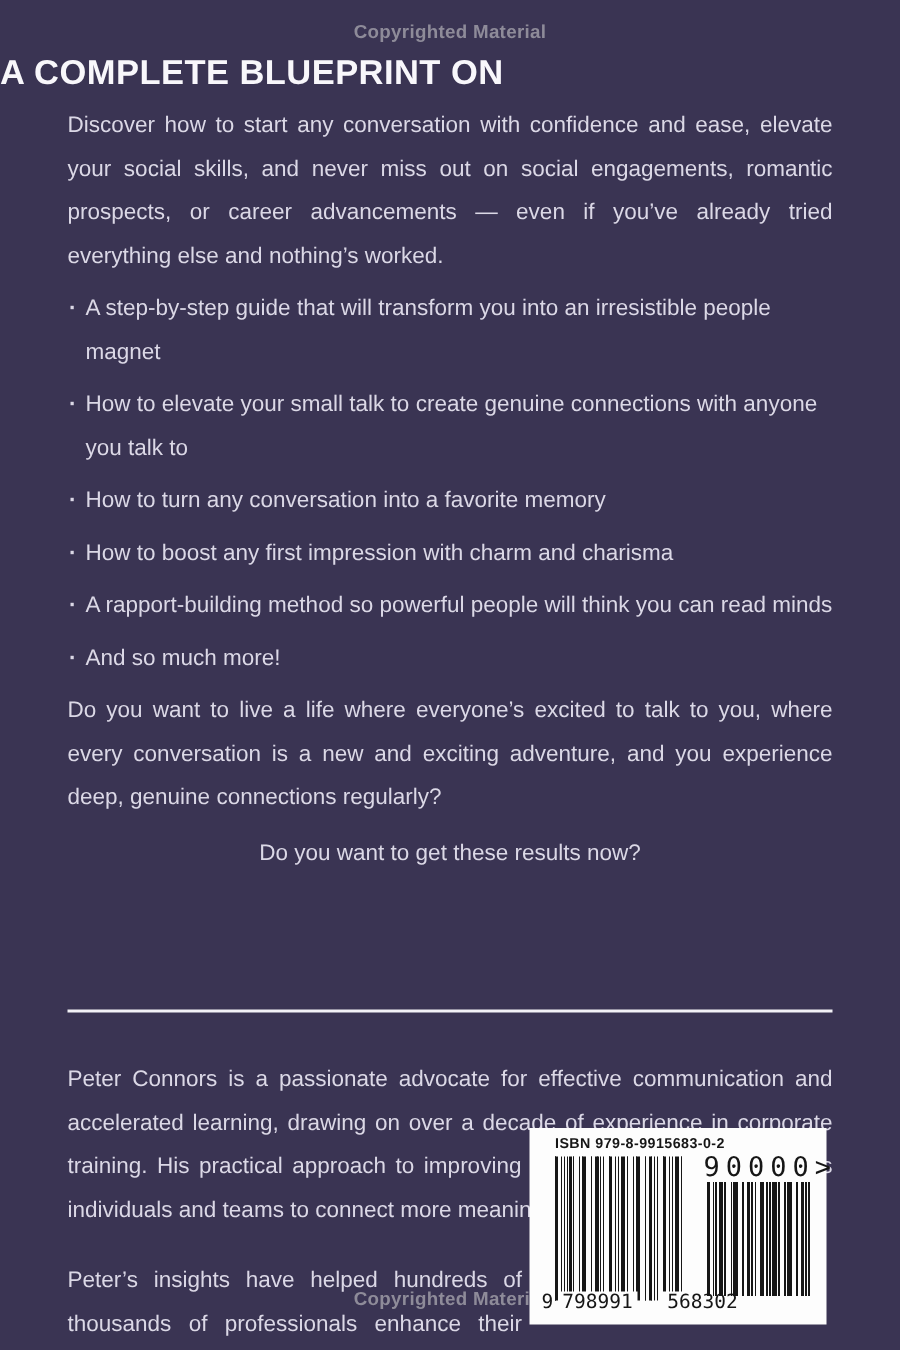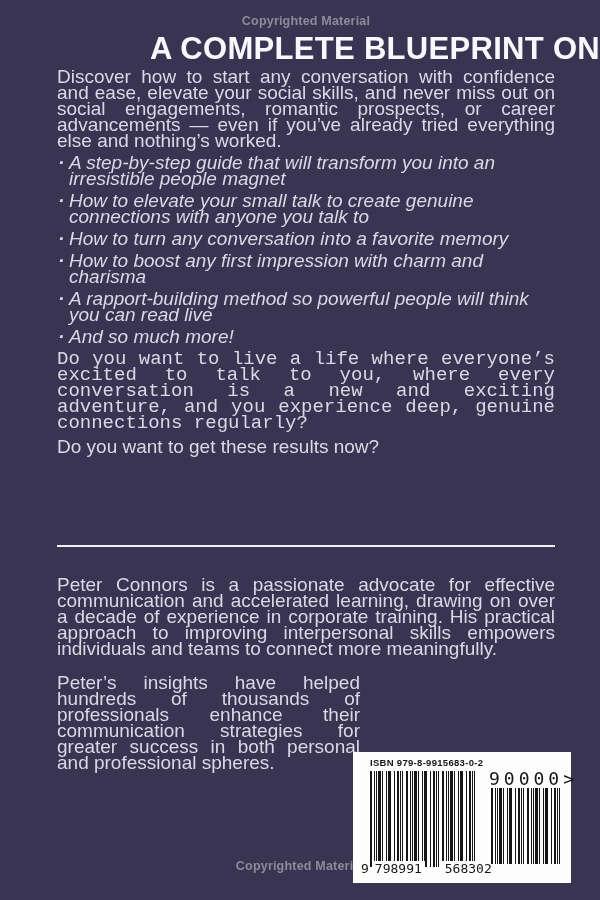--- a/index.html
+++ b/index.html
@@ -12,70 +12,70 @@
     --barcode-ink:#161616;
   }
   *{margin:0;padding:0;box-sizing:border-box;}
   html,body{width:600px;height:900px;}
   body{
     background:var(--background);
     font-family:"Liberation Sans", sans-serif;
     color:var(--body-text);
     overflow:hidden;
   }
-  .cover{position:relative;width:600px;height:900px;background:var(--background);padding-left:12px;}
+  .cover{position:relative;width:600px;height:900px;background:var(--background);}
   .copyright{
     color:var(--muted-text);
     font-size:12.5px;
     font-weight:700;
     letter-spacing:.2px;
     text-align:center;
   }
   .copyright-top{padding-top:14px;}
   .copyright-bottom{position:absolute;top:859px;left:0;width:100%;z-index:1;}
   .title{
     margin-top:5px;
-    text-align:right;
+    text-align:left;
     color:var(--title-text);
-    font-size:31px;
+    font-size:23px;
     font-weight:800;
     letter-spacing:.3px;
     line-height:31px;
   }
   .title span{display:block;}
-  .content{margin:0 45px;font-size:19px;line-height:16px;}
+  .content{margin:0 45px;font-size:15px;line-height:29px;}
   .j{text-align:justify;}
   .intro{margin-top:5px;}
   .discover-heading{margin-top:7px;}
-  ul.bullets{list-style:none;margin-top:6px;font-style:italic;}
+  ul.bullets{list-style:none;margin-top:6px;}
   ul.bullets li{
     position:relative;
     padding-left:12px;
     margin-bottom:6px;
   }
   ul.bullets li::before{
     content:"\00B7";
     position:absolute;
     left:1px;top:0;
     font-weight:700;
   }
-  .closing{margin-top:6px;font-family:Liberation Mono, monospace;}
-  .cta{margin-top:8px;text-align:left;}
+  .closing{margin-top:6px;}
+  .cta{margin-top:8px;text-align:center;}
   hr.divider{
     border:none;
     border-top:2px solid var(--divider);
     margin:90px 45px 0 45px;
   }
   .bio-1{margin-top:30px;}
   .bio-2{margin-top:18px;width:303px;}
   
   .barcode-box{
     position:absolute;
     left:353px;top:752px;
-    width:218px;height:131px;
+    width:198px;height:131px;
     background:var(--barcode-bg);
     z-index:2;
     padding:5px 8px 6px 8px;
   }
   .isbn-label{
     font-family:"Liberation Sans", sans-serif;
     font-size:9.5px;
     font-weight:700;
     color:var(--barcode-ink);
     letter-spacing:.3px;
@@ -125,21 +125,21 @@
   <div class="content">
 
     <p class="intro j">Discover how to start any conversation with confidence and ease, elevate your social skills, and never miss out on social engagements, romantic prospects, or career advancements — even if you’ve already tried everything else and nothing’s worked.</p>
 
 
     <ul class="bullets">
       <li>A step-by-step guide that will transform you into an irresistible people magnet</li>
       <li>How to elevate your small talk to create genuine connections with anyone you talk to</li>
       <li>How to turn any conversation into a favorite memory</li>
       <li>How to boost any first impression with charm and charisma</li>
-      <li>A rapport-building method so powerful people will think you can read live</li>
+      <li>A rapport-building method so powerful people will think you can read minds</li>
       <li>And so much more!</li>
     </ul>
 
     <p class="closing j">Do you want to live a life where everyone’s excited to talk to you, where every conversation is a new and exciting adventure, and you experience deep, genuine connections regularly?</p>
 
     <p class="cta">Do you want to get these results now?</p>
   </div>
 
   <hr class="divider">
 

